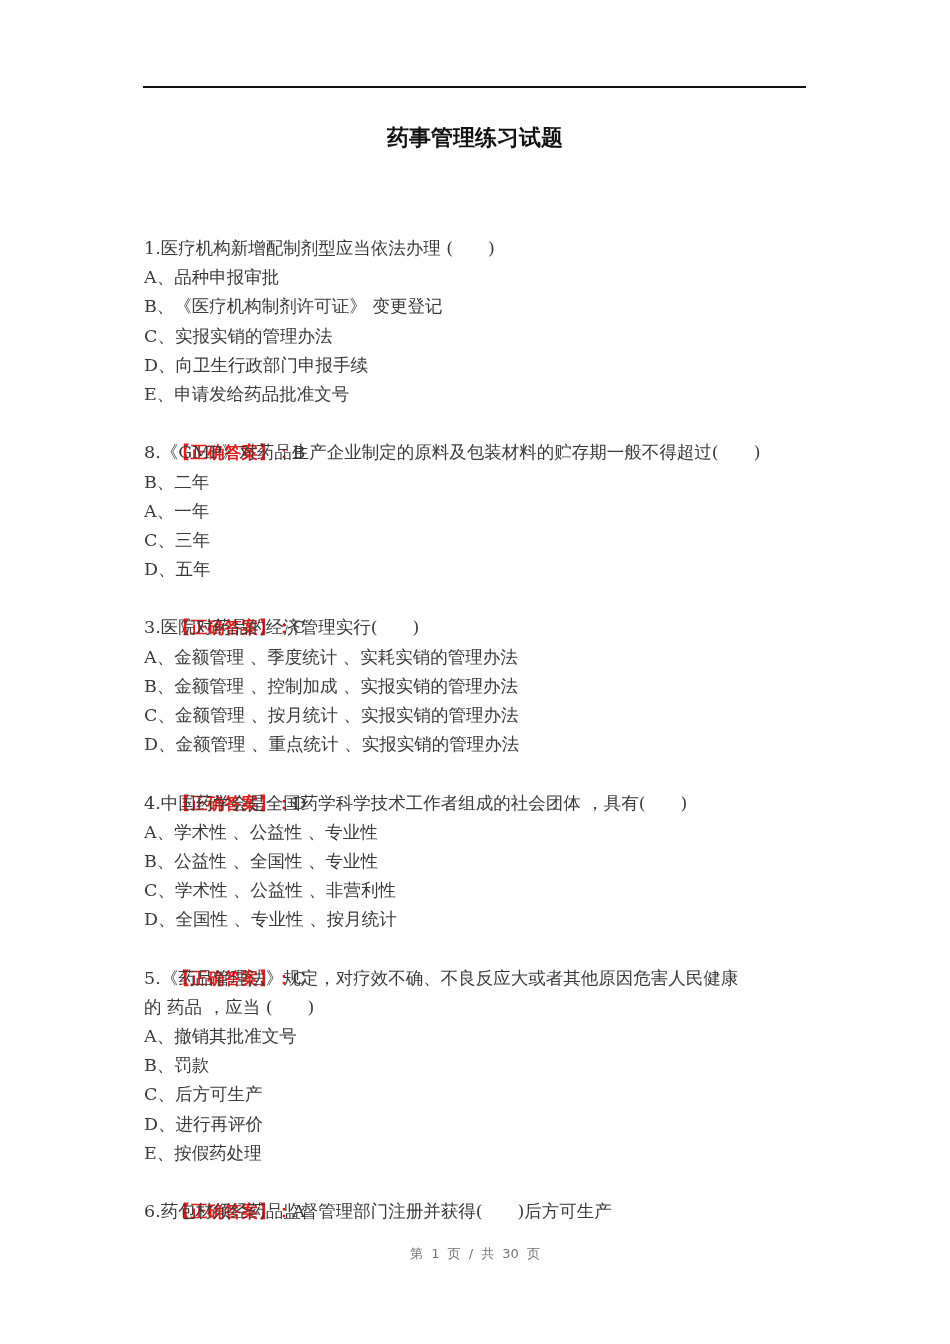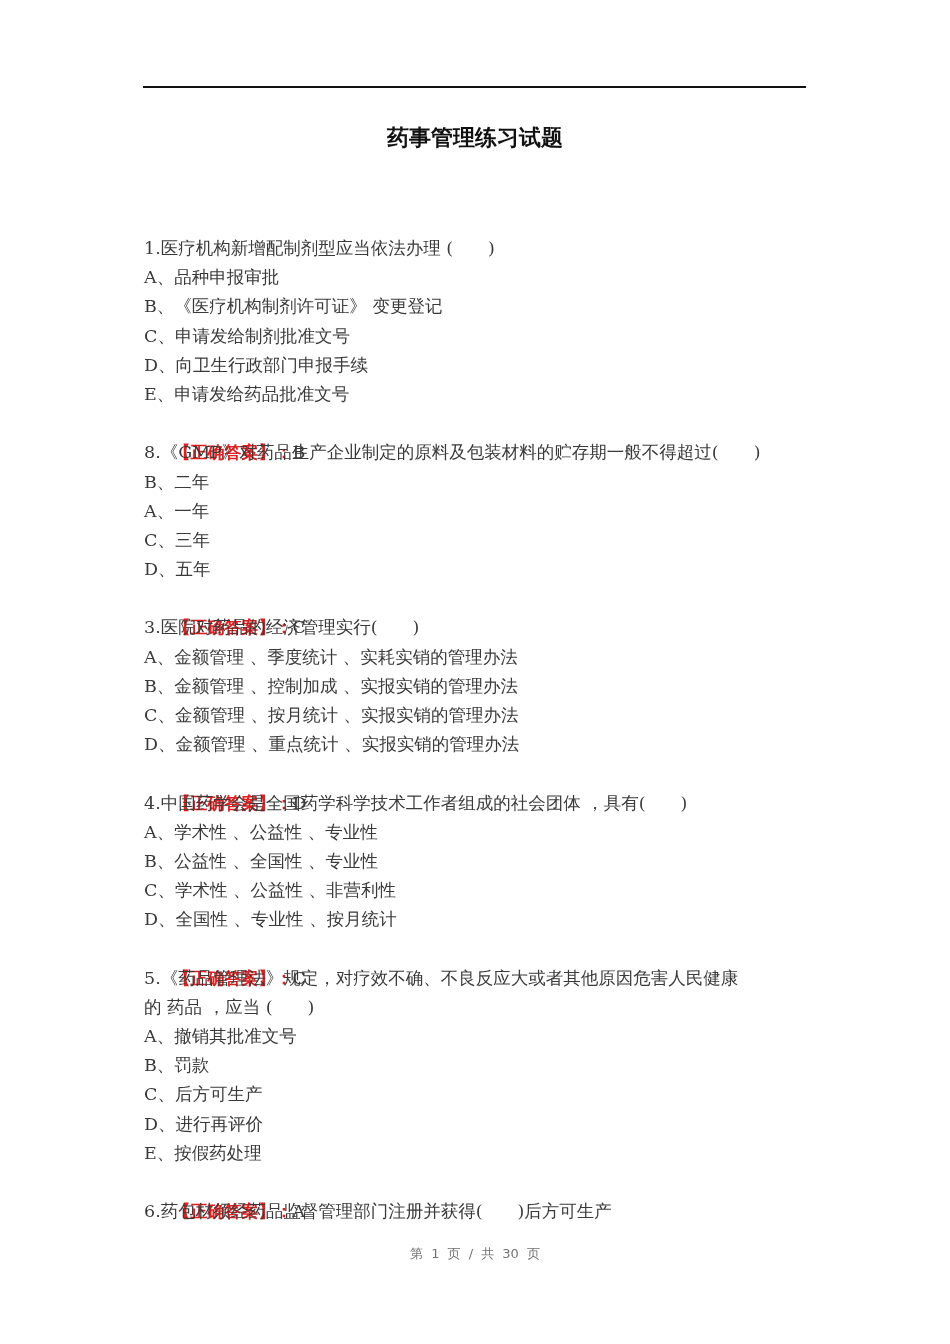--- a/index.html
+++ b/index.html
@@ -83,21 +83,21 @@
 
 <div class="page">
   <div class="header-rule"></div>
   <div class="doc-title">药事管理练习试题</div>
 
   <div class="content">
 
     <div class="line">1.医疗机构新增配制剂型应当依法办理 (　　)</div>
     <div class="line">A、品种申报审批</div>
     <div class="line">B、《医疗机构制剂许可证》 变更登记</div>
-    <div class="line">C、申请发给制剂批准文号</div>
+    <div class="line">C、实报实销的管理办法</div>
     <div class="line">D、向卫生行政部门申报手续</div>
     <div class="line">E、申请发给药品批准文号</div>
     <div class="line">
       <span class="answer-label">【正确答案】：</span><span class="answer-value">B</span>
     </div>
 
     <div class="line">8.《GMP》对药品生产企业制定的原料及包装材料的贮存期一般不得超过(　　)</div>
     <div class="line">B、二年</div>
     <div class="line">A、一年</div>
     <div class="line">C、三年</div>

